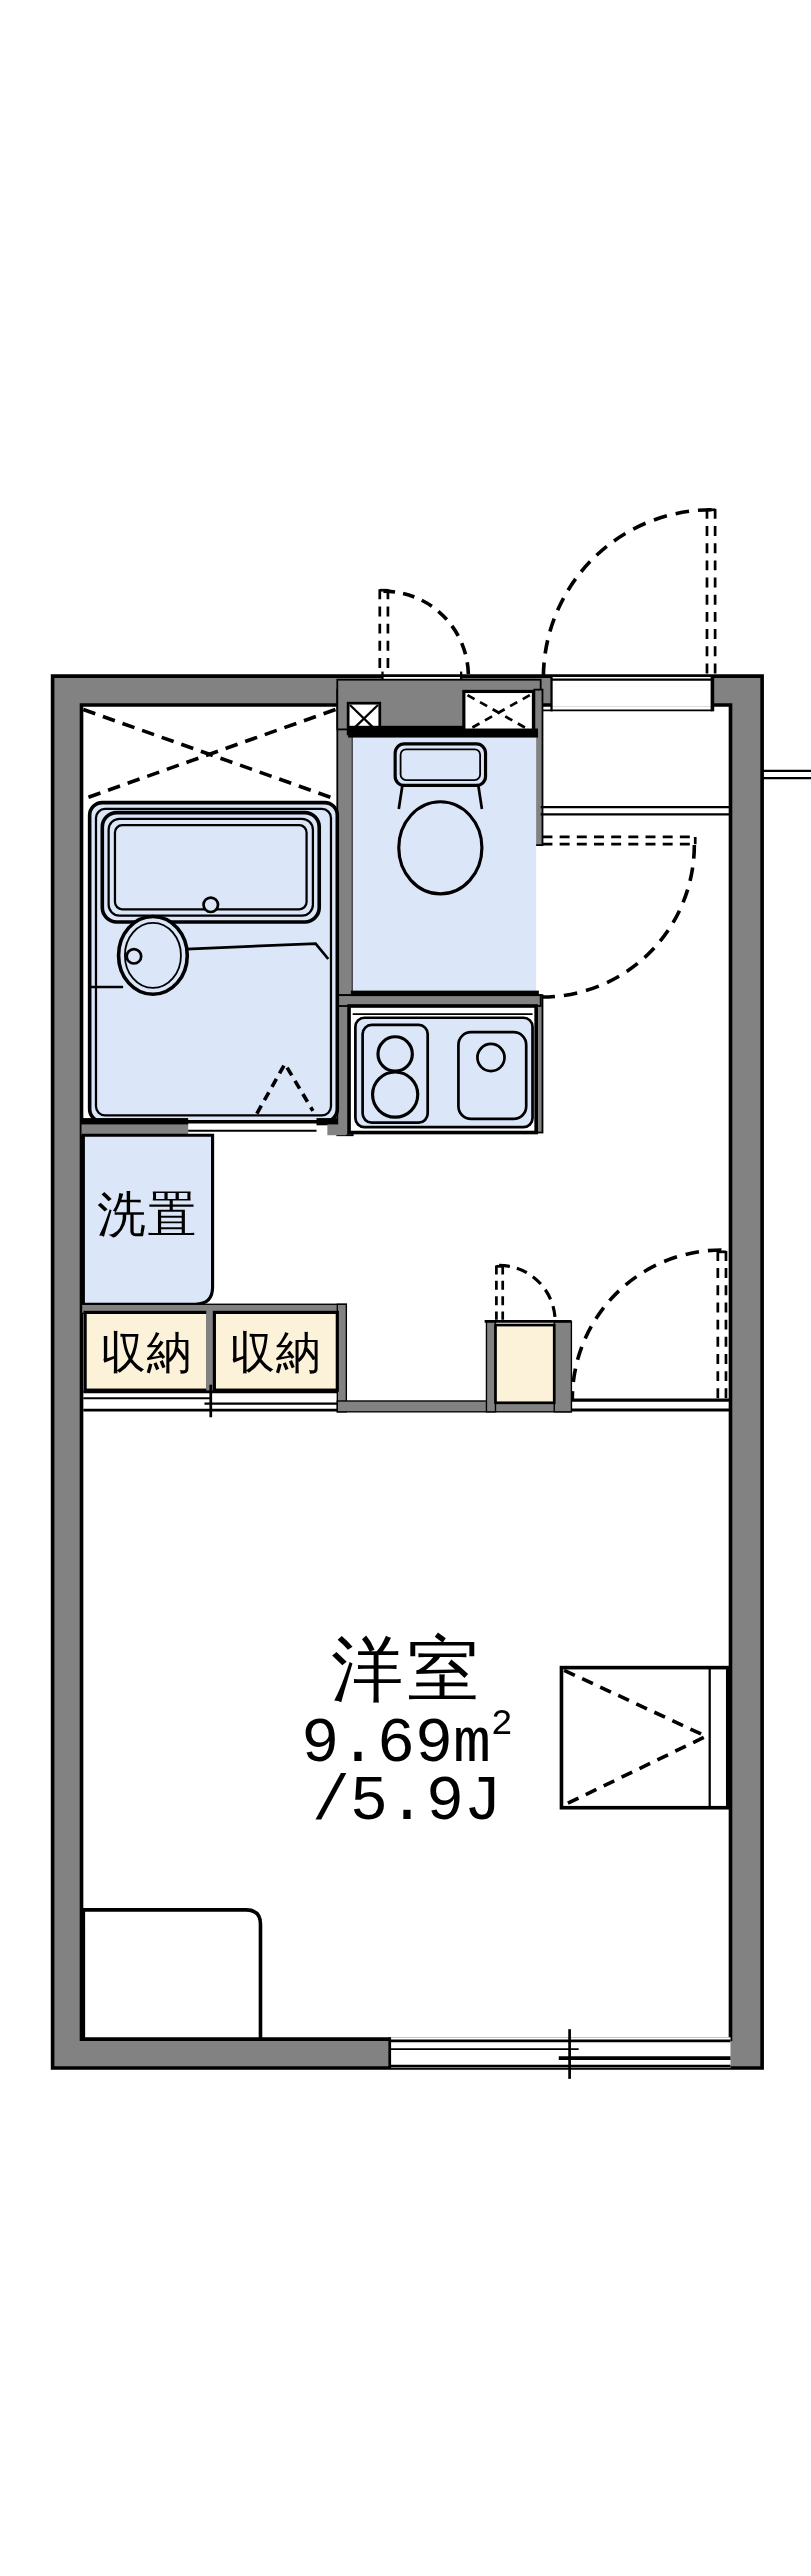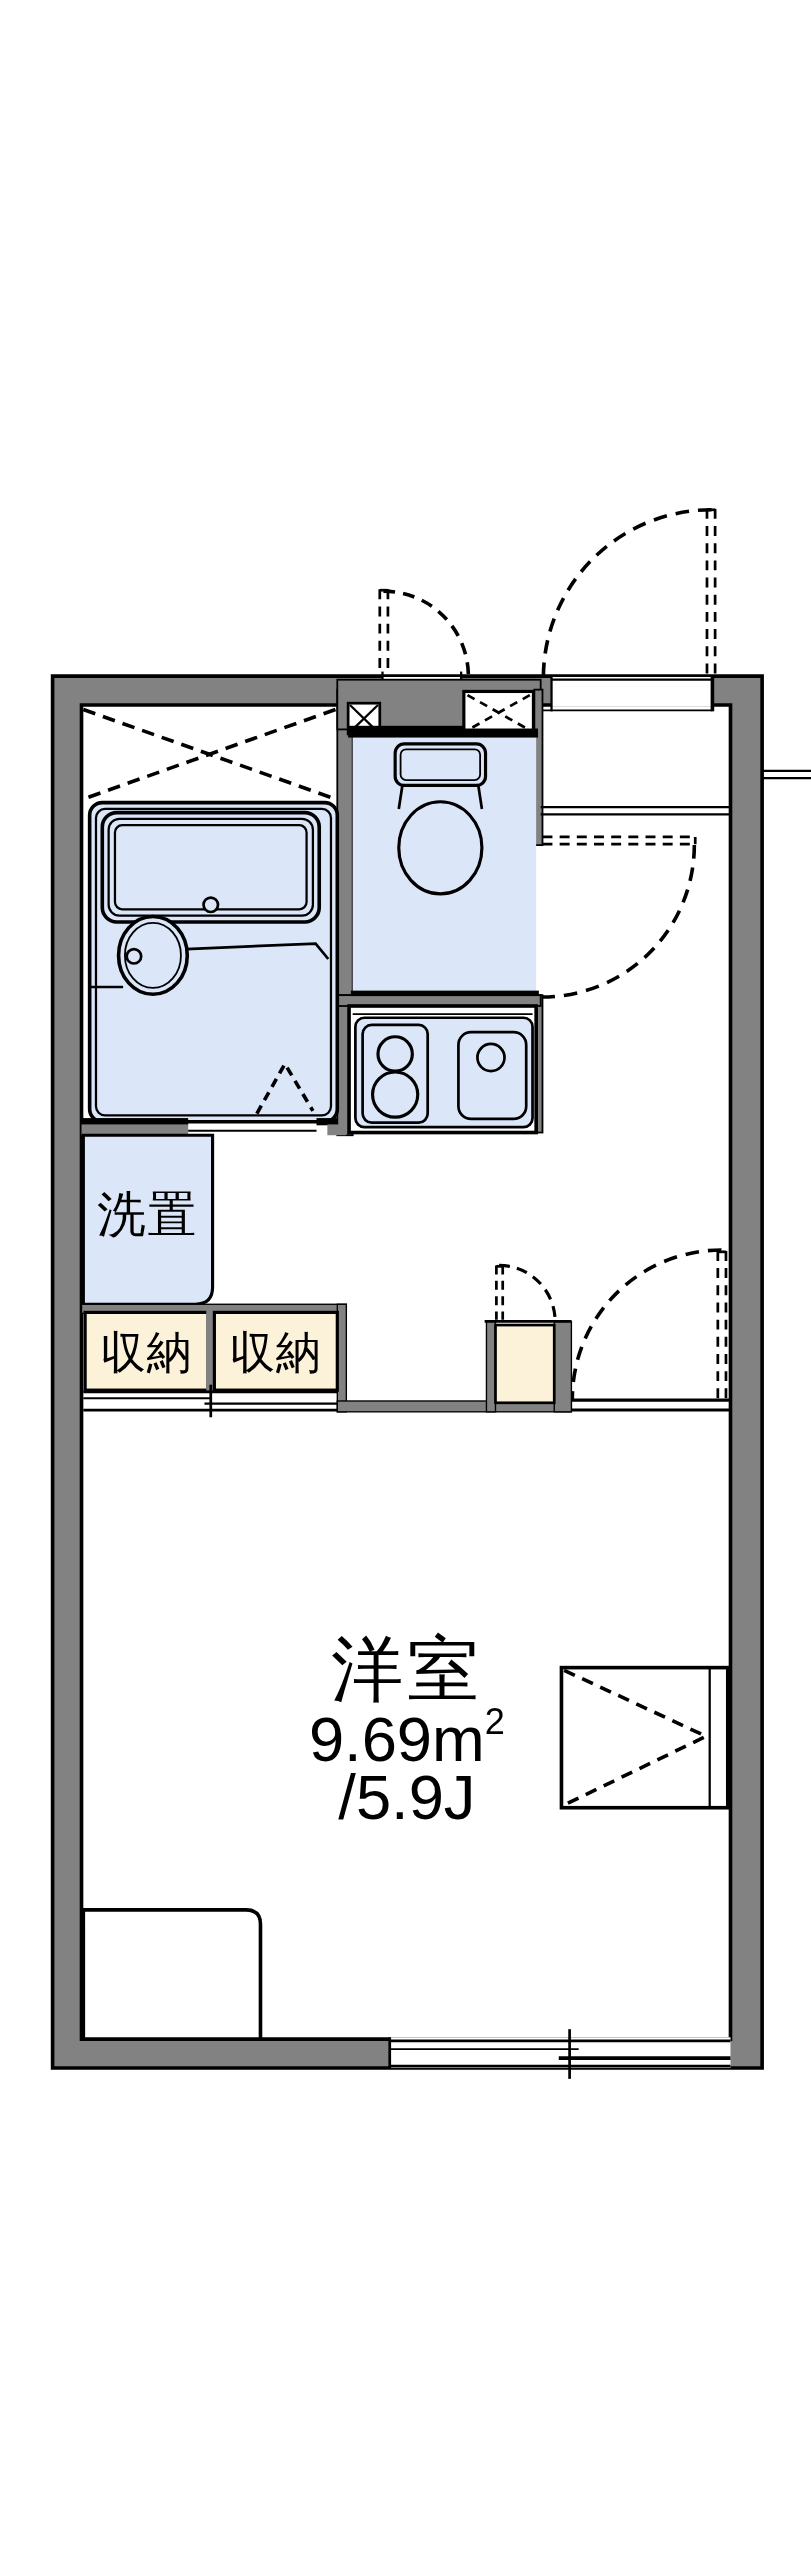--- a/index.html
+++ b/index.html
@@ -1,18 +1,18 @@
 <!DOCTYPE html>
 <html style="font-size:14.5px"><head>
 <meta charset="utf-8">
 <style>
   html,body{margin:0;padding:0;background:#fff;}
   .canvas{
     position:relative;width:812px;height:2576px;background:#ffffff;
-    font-family:Liberation Sans, sans-serif;
+    font-family:Liberation Mono, monospace;
     overflow:hidden;
   }
   .canvas svg{position:absolute;left:0;top:0;}
   text{fill:#000;}
   .jp-big{font-size:80px;letter-spacing:4px;}
   .num{font-size:70px;}
   .jp-med{font-size:54px;letter-spacing:2px;}
   .jp-small{font-size:50px;letter-spacing:1px;}
 </style>
 </head>

